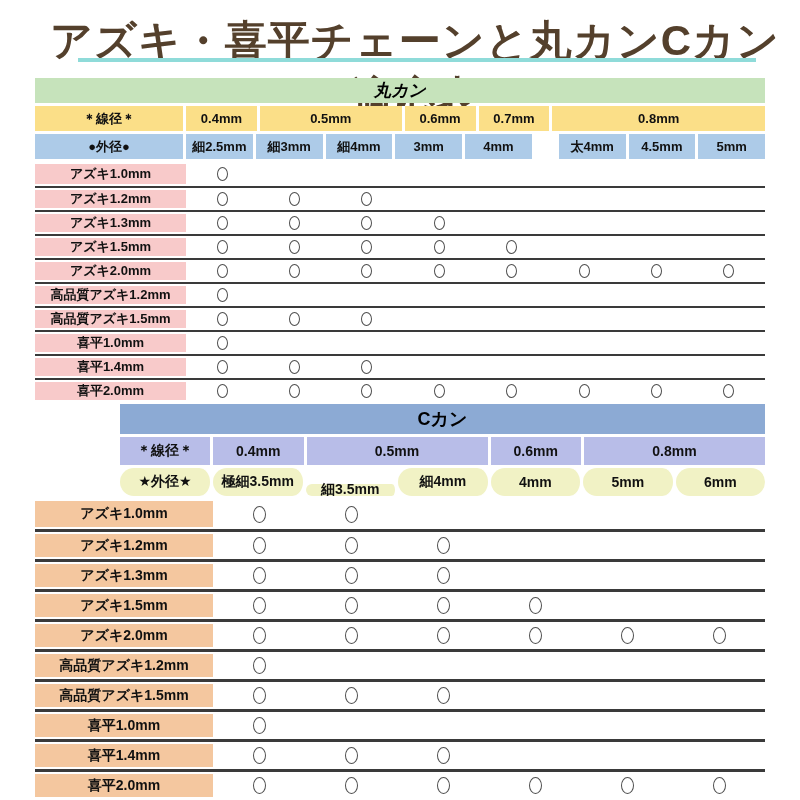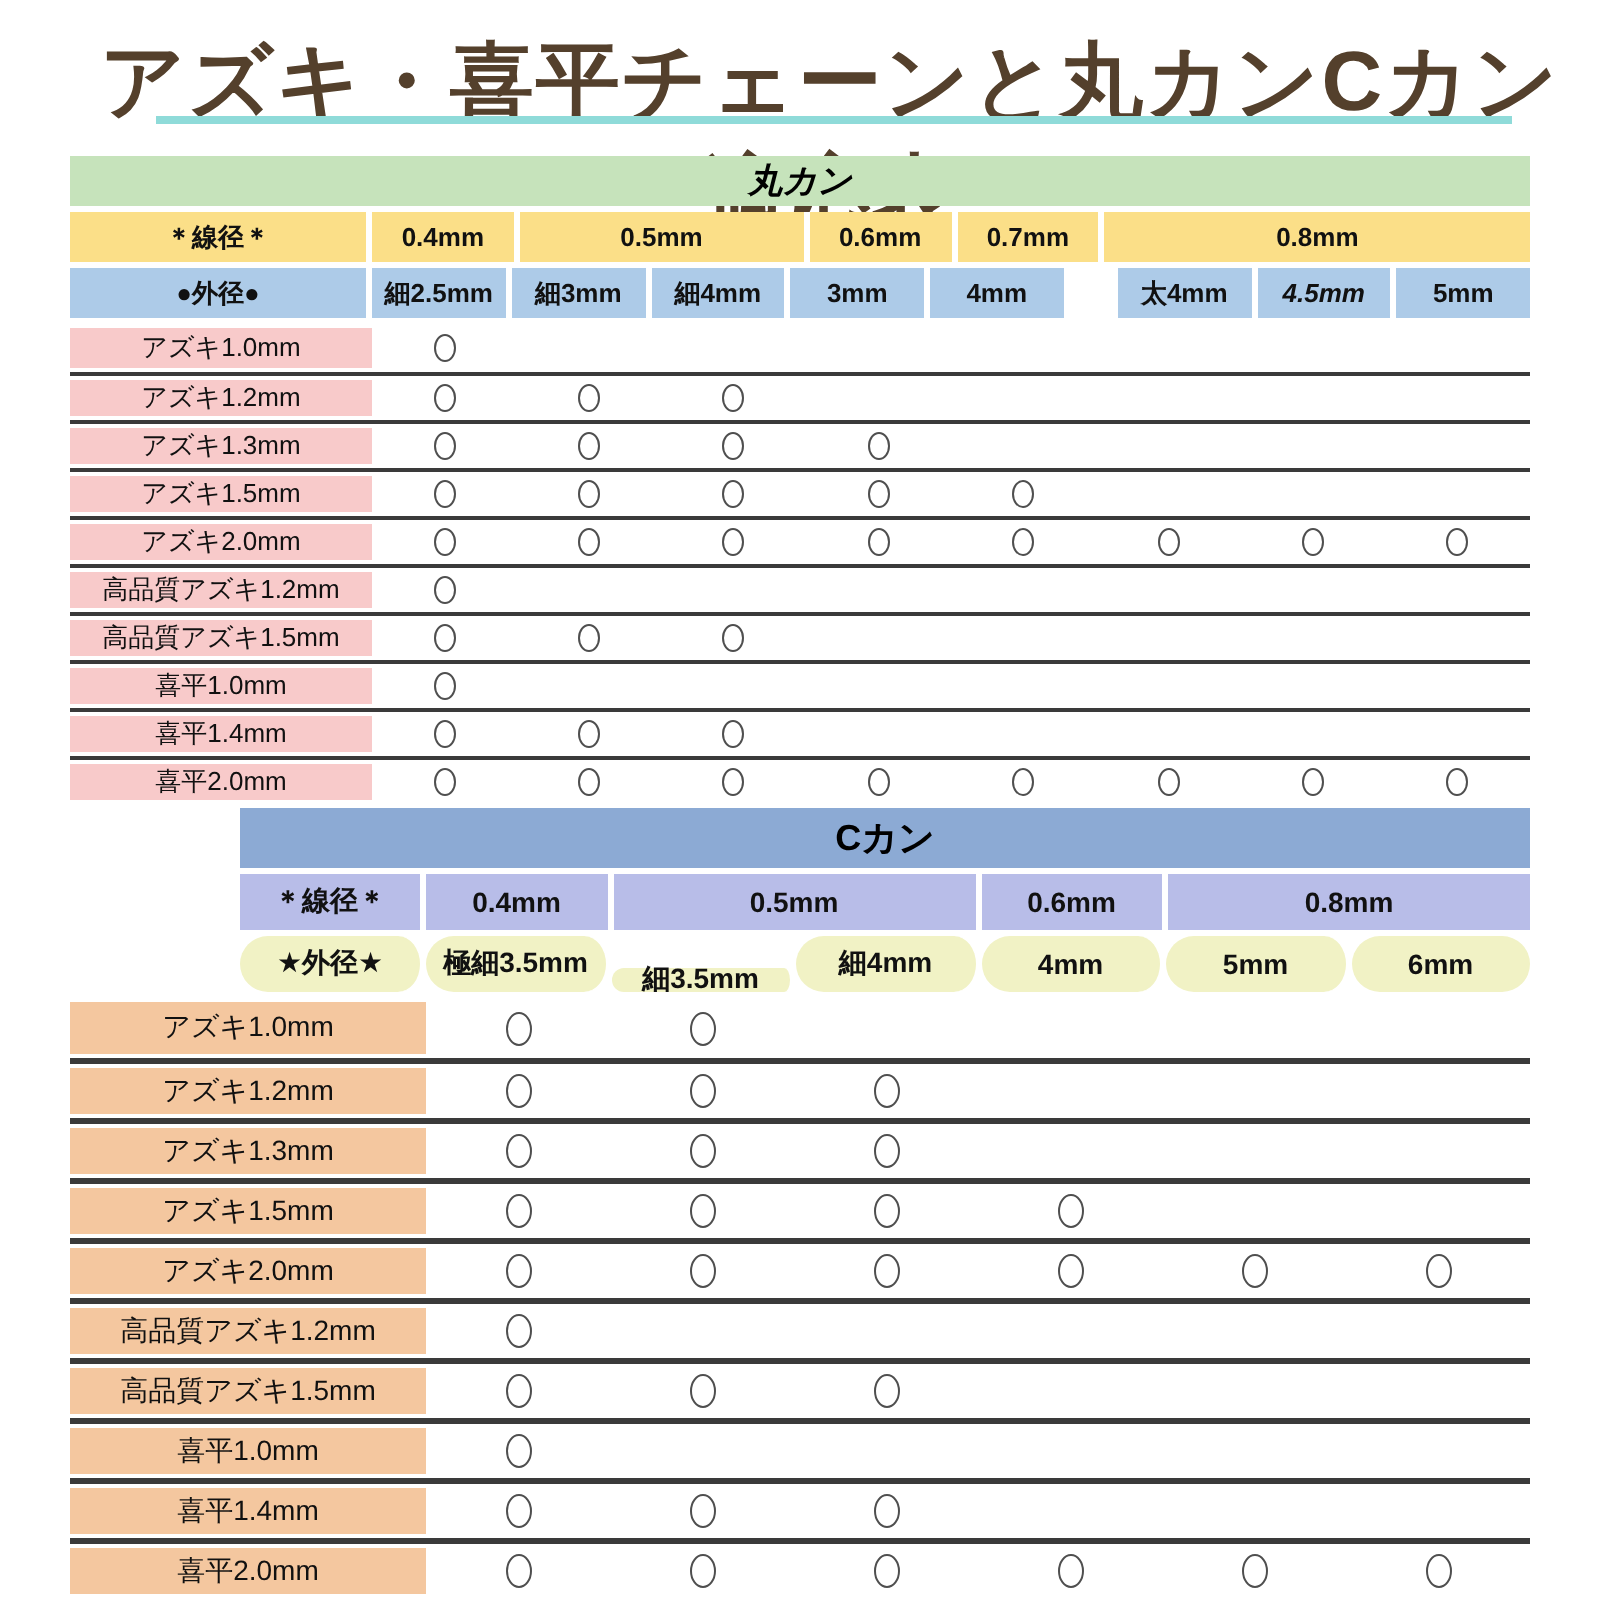--- a/index.html
+++ b/index.html
@@ -43,21 +43,21 @@
   .hcell{
     display:flex;align-items:center;justify-content:center;
     font-weight:bold;font-size:13px;border-right:3px solid #fff;box-sizing:border-box;
   }
   .hcell:last-child{border-right:none;}
   .tbody{margin-top:2px;}
   .drow{display:flex;height:24px;box-sizing:border-box;}
   .drow + .drow{border-top:2.5px solid var(--rule);}
   .rlabel{
     display:flex;align-items:center;justify-content:center;
-    font-weight:normal;font-size:13px;
+    font-weight:bold;font-size:13px;
     background-clip:content-box !important;padding:2px 0;box-sizing:border-box;
   }
   .cell{flex:1 1 0px;display:flex;align-items:center;justify-content:center;}
   .mark{
     display:inline-block;width:11px;height:14px;border:1.6px solid var(--mark-stroke);
     border-radius:50%;background:transparent;box-sizing:border-box;
   }
   
   .t1 .t-title{background:var(--marukan-header-bg);font-style:italic;}
   .t1 .wire-row .hcell{background:var(--marukan-wire-bg);}
@@ -96,21 +96,21 @@
         <div class="hcell" style="flex: 3 1 0px;">0.8mm</div>
       </div>
     <div class="hdr-row outer-row">
         <div class="hcell hlabel">●外径●</div>
         <div class="hcell" style="flex: 1 1 0px;">細2.5mm</div>
         <div class="hcell" style="flex: 1 1 0px;">細3mm</div>
         <div class="hcell" style="flex: 1 1 0px;">細4mm</div>
         <div class="hcell" style="flex: 1 1 0px;">3mm</div>
         <div class="hcell" style="flex: 1 1 0px;">4mm</div>
         <div class="hcell" style="flex: 1 1 0px; margin-left: 24px;">太4mm</div>
-        <div class="hcell" style="flex: 1 1 0px; font-style: italic;">4.5mm</div>
+        <div class="hcell" style="flex: 1 1 0px;">4.5mm</div>
         <div class="hcell" style="flex: 1 1 0px;">5mm</div>
       </div>
     <div class="tbody">
         <div class="drow">
           <div class="rlabel">アズキ1.0mm</div>
           <div class="cell">
             <span class="mark"></span>
           </div>
           <div class="cell"></div>
           <div class="cell"></div>

